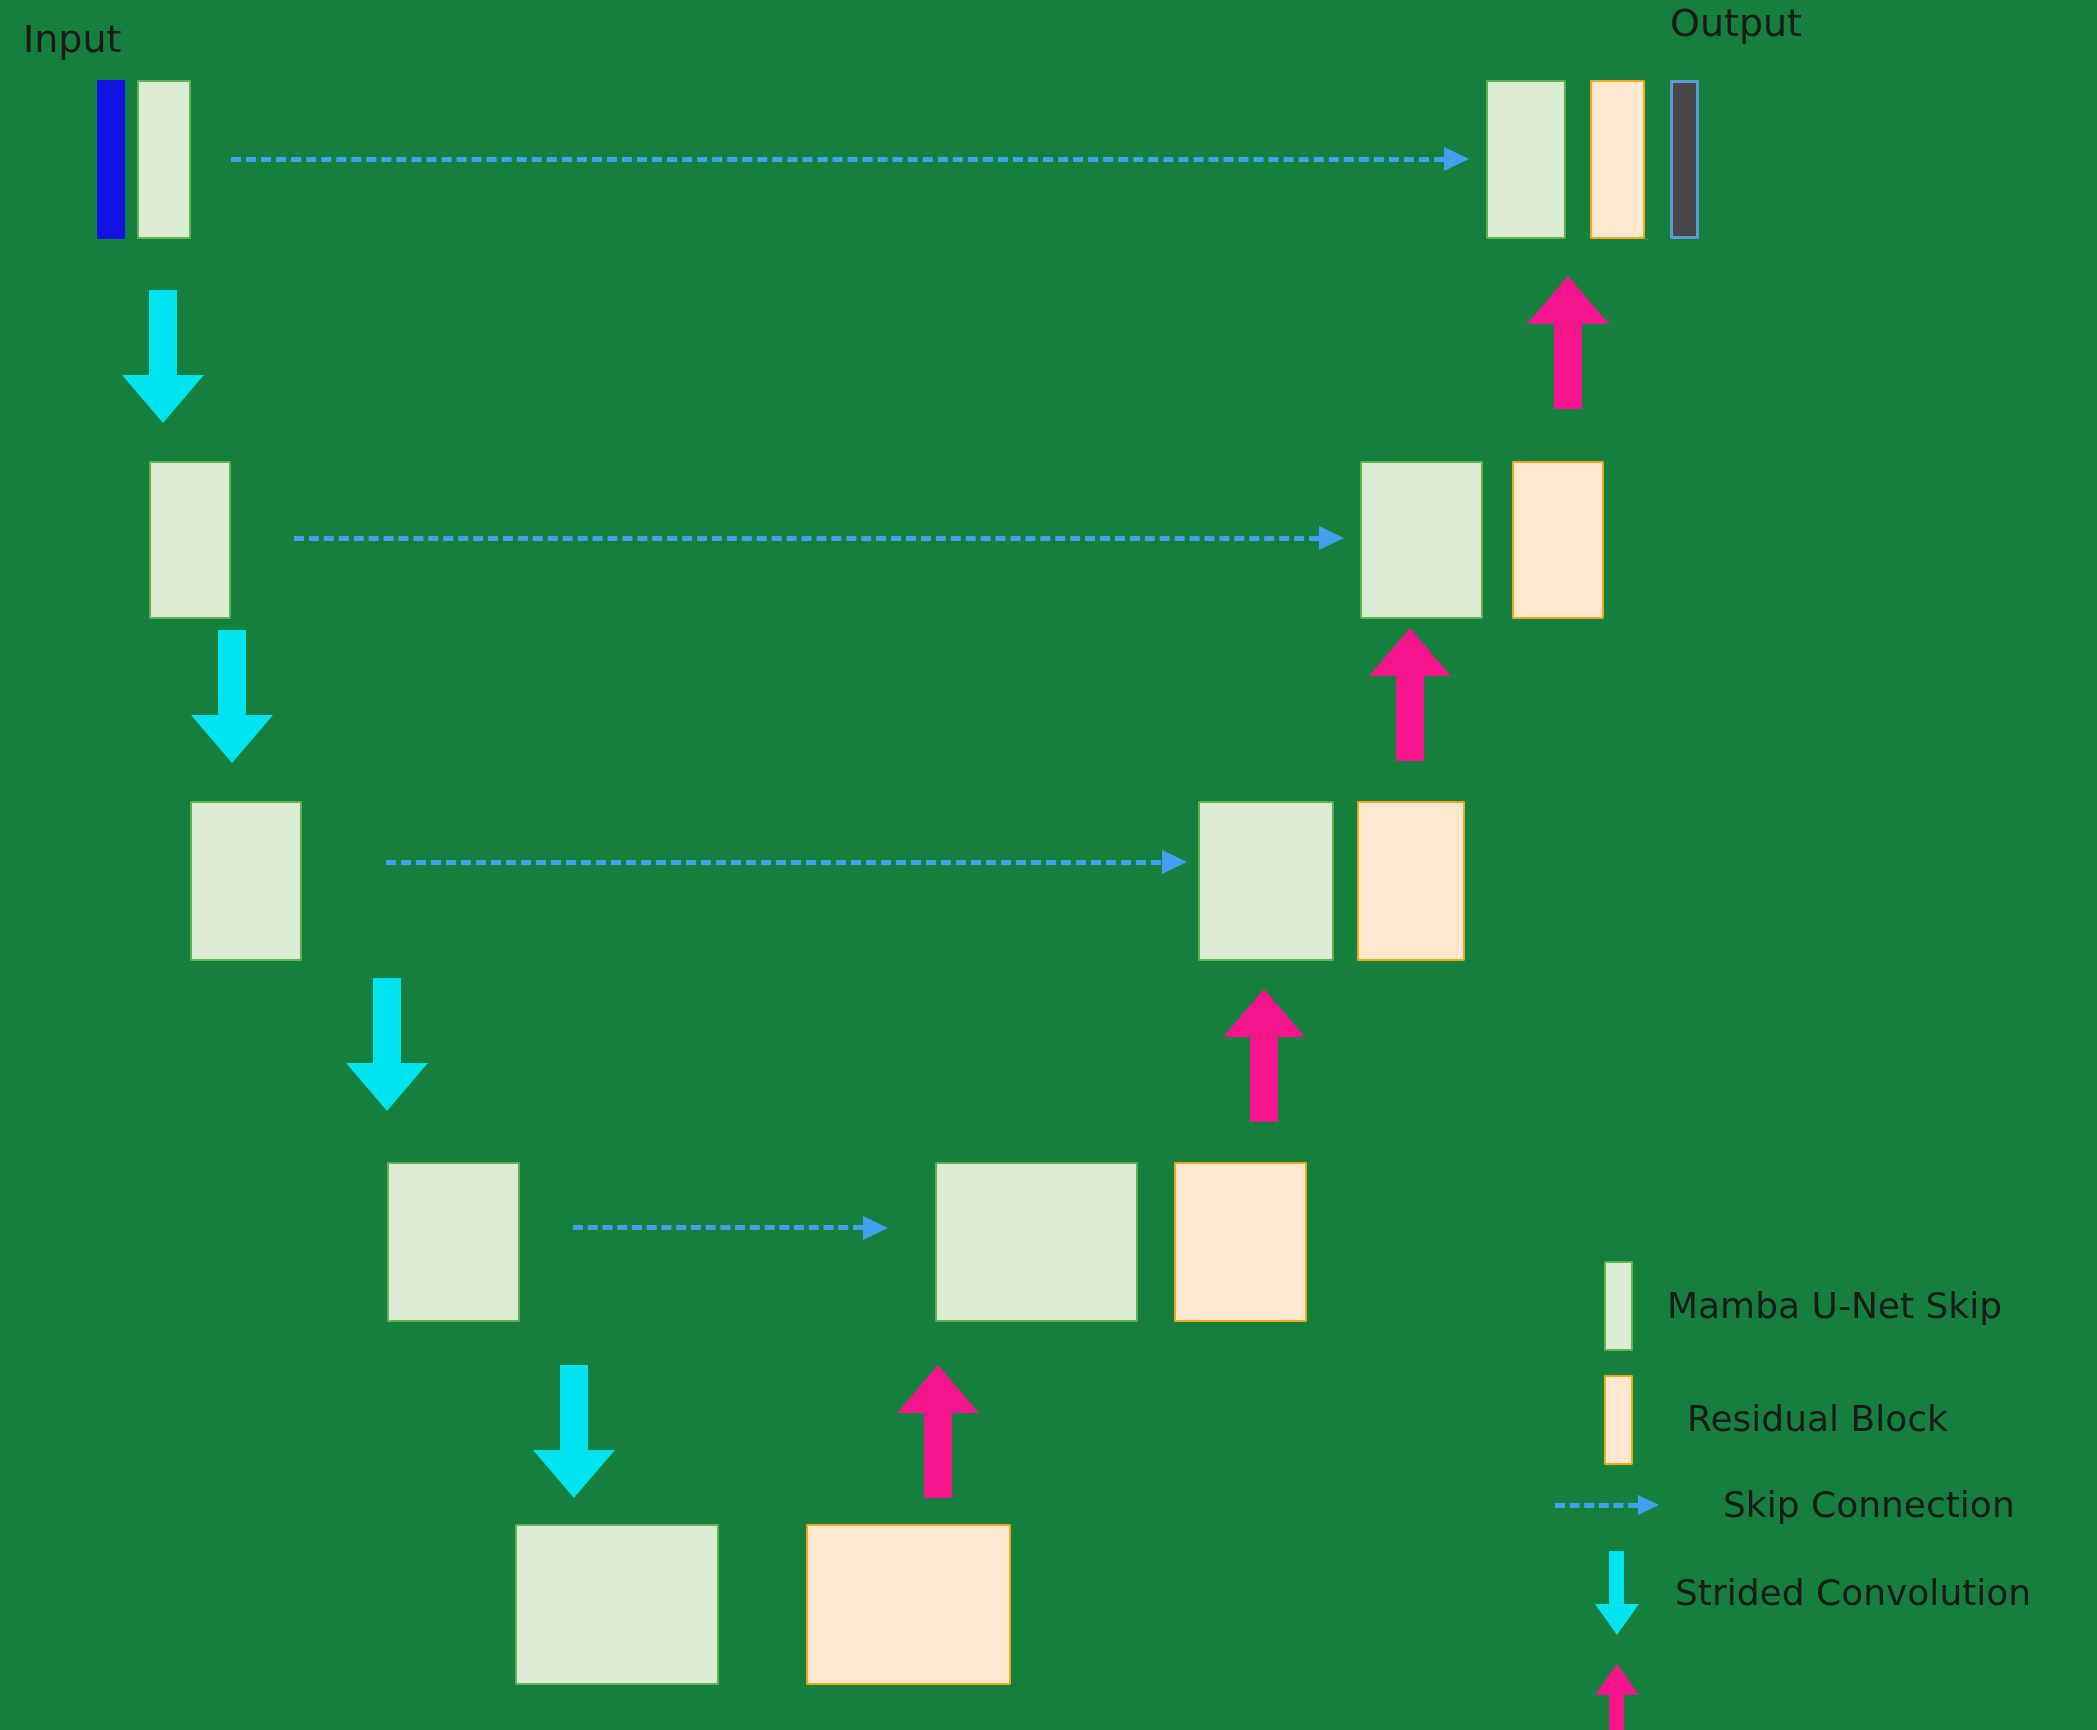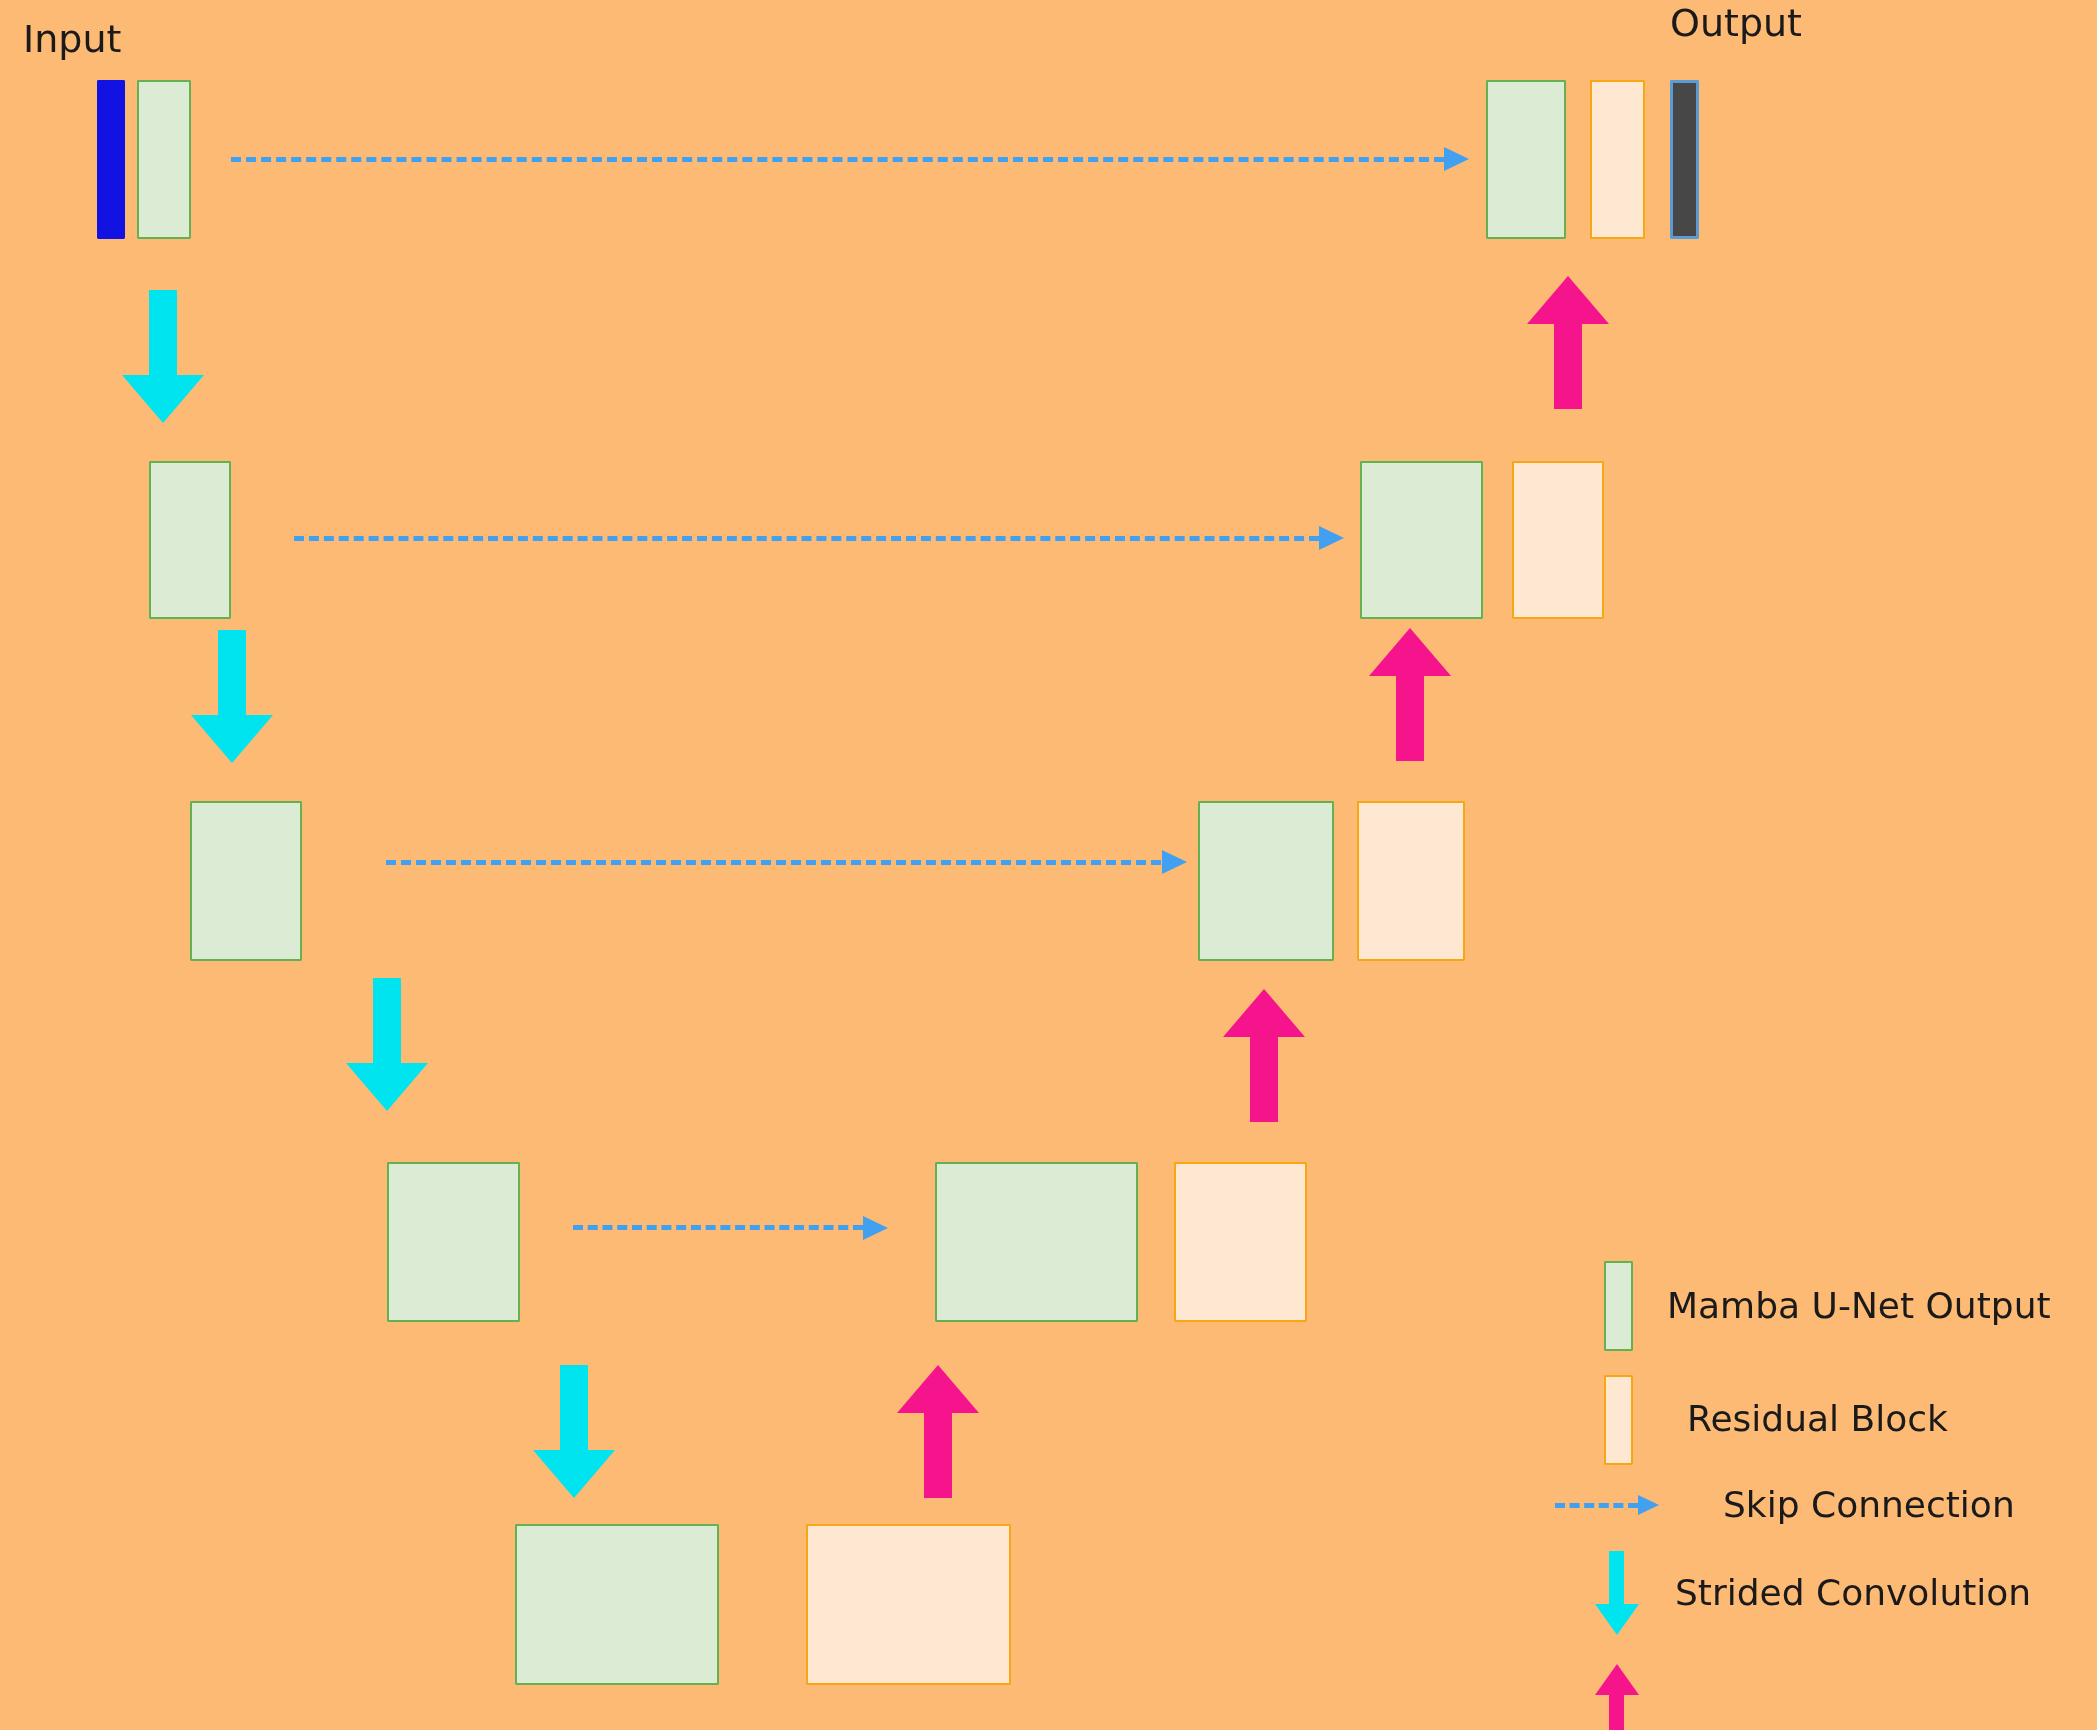--- a/index.html
+++ b/index.html
@@ -6,21 +6,21 @@
     --green-fill:#dcebd4; --green-border:#64b152;
     --orange-fill:#ffe8d1; --orange-border:#f7a713;
     --blue-bar:#1212e2;
     --dark-fill:#474747; --dark-border:#5b9bd5;
     --cyan:#00e4f0;
     --pink:#f5148c;
     --skip:#42a0f0;
     --txt:#1a1a1a;
   }
   html,body{margin:0;padding:0;background:#ffffff;}
-  #canvas{position:relative;width:2097px;height:1731px;background:#fdba74;overflow:hidden;
+  #canvas{position:relative;width:2097px;height:1731px;background:#15803d;overflow:hidden;
           font-family:"DejaVu Sans", sans-serif;}
 
   .block{position:absolute;box-sizing:border-box;border-radius:1.4px;}
   .green{background:var(--green-fill);border:2.8px solid var(--green-border);}
   .orange{background:var(--orange-fill);border:2.8px solid var(--orange-border);}
   .bluebar{background:var(--blue-bar);}
   .darkbar{background:var(--dark-fill);border:3.5px solid var(--dark-border);}
 
   .lbl{position:absolute;color:var(--txt);white-space:nowrap;font-size:38px;line-height:42px;}
   .leg-lbl{position:absolute;color:var(--txt);white-space:nowrap;font-size:36px;height:42px;line-height:42px;}
@@ -167,21 +167,21 @@
   <div class="skip-line" id="s1-line"></div>
   <div class="skip-head" id="s1-head"></div>
   <div class="skip-line" id="s2-line"></div>
   <div class="skip-head" id="s2-head"></div>
   <div class="skip-line" id="s3-line"></div>
   <div class="skip-head" id="s3-head"></div>
   <div class="skip-line" id="s4-line"></div>
   <div class="skip-head" id="s4-head"></div>
 
   <div class="block green" id="lg-green"></div>
-  <div class="leg-lbl" id="lg-lbl-1">Mamba U-Net Output</div>
+  <div class="leg-lbl" id="lg-lbl-1">Mamba U-Net Skip</div>
 
   <div class="block orange" id="lg-org"></div>
   <div class="leg-lbl" id="lg-lbl-2">Residual Block</div>
 
   <div class="skip-line" id="lg-skip-line"></div>
   <div class="skip-head sm" id="lg-skip-head"></div>
   <div class="leg-lbl" id="lg-lbl-3">Skip Connection</div>
 
   <div class="varrow small down" id="lg-cyan">
       <div class="shaft"></div>

